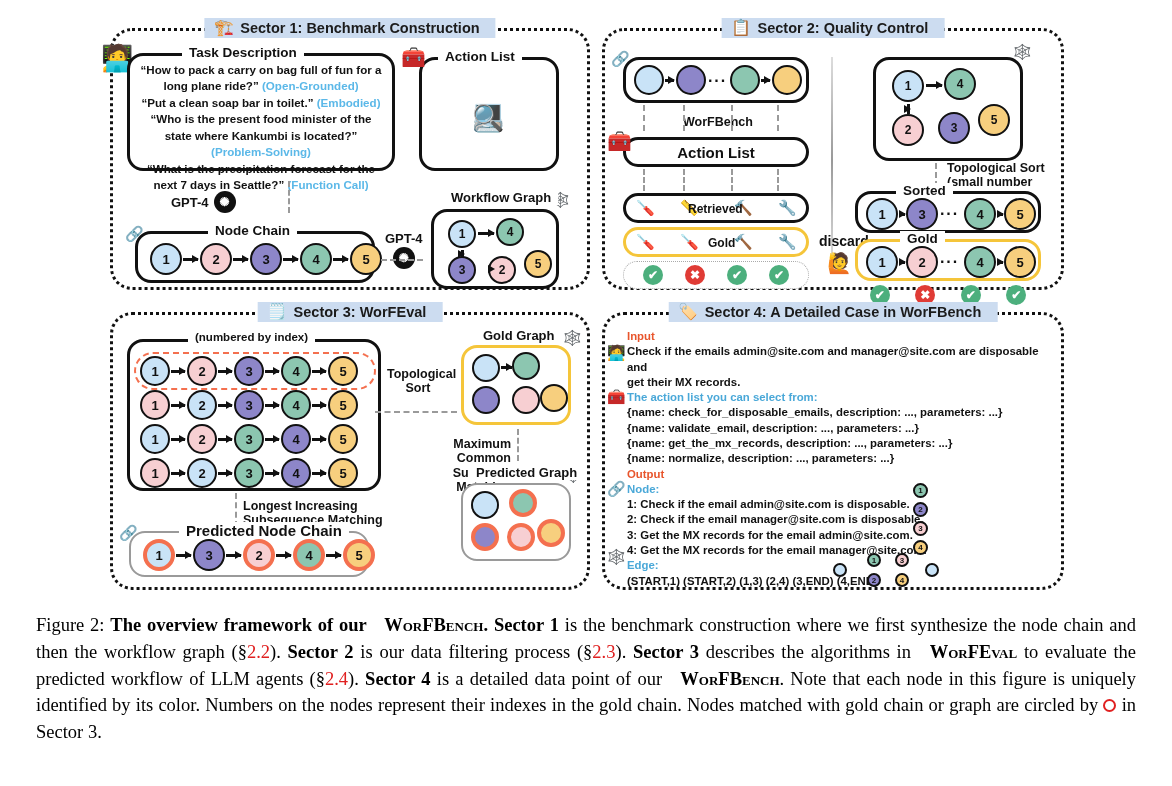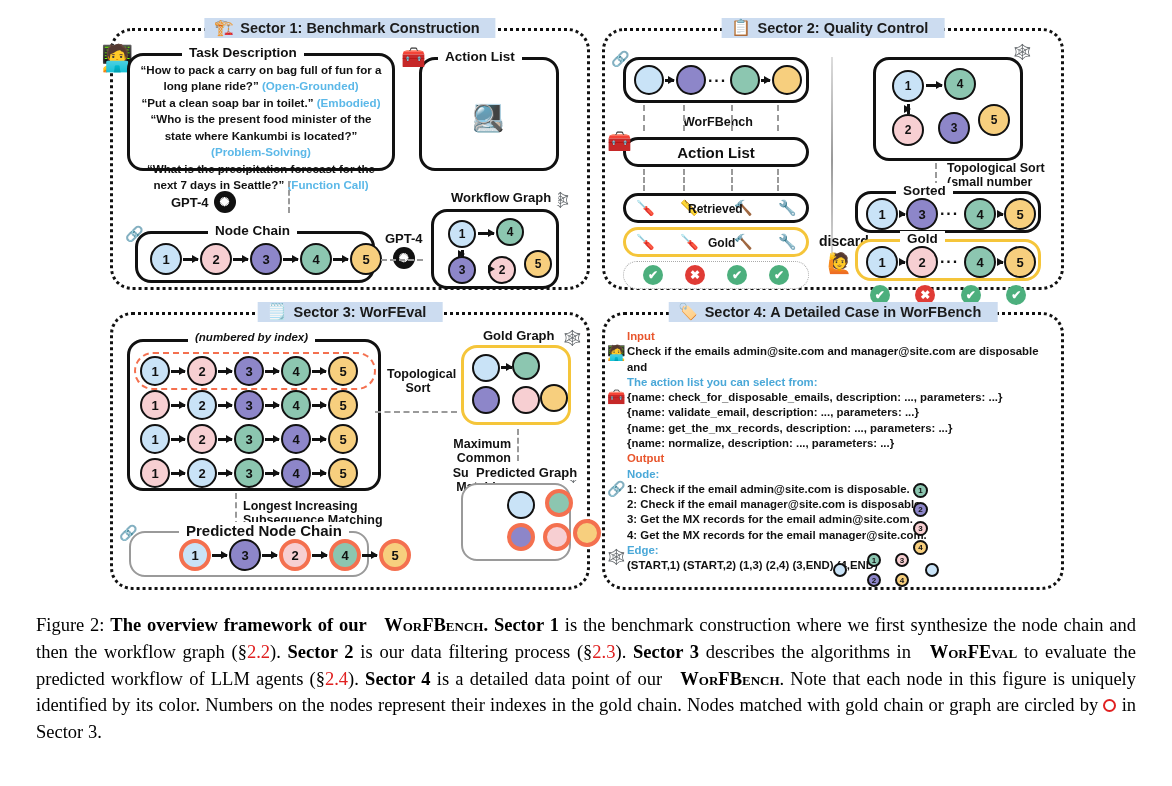--- a/index.html
+++ b/index.html
@@ -23,21 +23,21 @@
     font-size:14.5px; font-weight:bold; white-space:nowrap;
     display:flex; align-items:center; gap:6px; z-index:5; color:#1b1b1b;
   }
   .sector-title .tico { font-size:16px; line-height:1; }
 
   
   .rbox {
     position:absolute; border:3px solid #111; border-radius:16px; background:#fff;
   }
   .rbox.gold { border-color:#f5c53a; }
-  .rbox.grey { border-color:#9a9a9a; border-width:2.5px;padding-left:36px; }
+  .rbox.grey { border-color:#9a9a9a; border-width:2.5px; }
   .box-label {
     position:absolute; top:-11px; background:#fff; padding:0 7px;
     font-size:13.5px; font-weight:bold; white-space:nowrap; z-index:4;
   }
 
   
   .node {
     position:absolute; border-radius:50%; border:2.5px solid #111;
     display:flex; align-items:center; justify-content:center;
     font-weight:bold; font-size:13px; color:#111;
@@ -307,21 +307,21 @@
       </div>
   </div>
 
   <div class="sector" style="left:110px; top:312px; width:480px; height:278px;">
     <div class="sector-title">
       <span class="tico">🗒️</span>
       <span>Sector 3: WorFEval</span>
     </div>
 
     <div class="rbox" style="left:14px; top:24px; width:254px; height:152px;">
-      <div class="box-label" style="left:58px; font-size:11.5px; font-weight:bold;font-style:italic;">(numbered by index)</div>
+      <div class="box-label" style="left:58px; font-size:11.5px; font-weight:bold;">(numbered by index)</div>
       <div class="dashsel" style="left:4px; top:10px; width:242px; height:38px;"></div>
       <div id="s3chains" style="position:relative; height:100%;">
           <div class="node c1" style="width: 30px; height: 30px; left: 10px; top: 14px;">1</div>
           <div class="arrow" style="left: 41px; top: 28px; width: 14px;"></div>
           <div class="node c2" style="width: 30px; height: 30px; left: 57px; top: 14px;">2</div>
           <div class="arrow" style="left: 88px; top: 28px; width: 14px;"></div>
           <div class="node c3" style="width: 30px; height: 30px; left: 104px; top: 14px;">3</div>
           <div class="arrow" style="left: 135px; top: 28px; width: 14px;"></div>
           <div class="node c4" style="width: 30px; height: 30px; left: 151px; top: 14px;">4</div>
           <div class="arrow" style="left: 182px; top: 28px; width: 14px;"></div>
@@ -423,20 +423,21 @@
     </div>
 
     <span class="ico sm" style="left:2px; top:30px;">🧑‍💻</span>
     <span class="ico sm" style="left:2px; top:74px;">🧰</span>
     <span class="ico sm" style="left:2px; top:166px;">🔗</span>
     <span class="ico sm" style="left:2px; top:234px;">🕸️</span>
 
     <div class="s4" style="left:22px; top:14px; width:420px;">
       <div class="k-in">Input</div>
       <div>Check if the emails admin@site.com and manager@site.com are disposable and</div>
+      <div>get their MX records.</div>
       <div class="k-sub">The action list you can select from:</div>
       <div>{name: check_for_disposable_emails, description: ..., parameters: ...}</div>
       <div>{name: validate_email, description: ..., parameters: ...}</div>
       <div>{name: get_the_mx_records, description: ..., parameters: ...}</div>
       <div>{name: normalize, description: ..., parameters: ...}</div>
       <div class="k-in">Output</div>
       <div class="k-sub">Node:</div>
       <div>1: Check if the email admin@site.com is disposable.</div>
       <div>2: Check if the email manager@site.com is disposable.</div>
       <div>3: Get the MX records for the email admin@site.com.</div>

